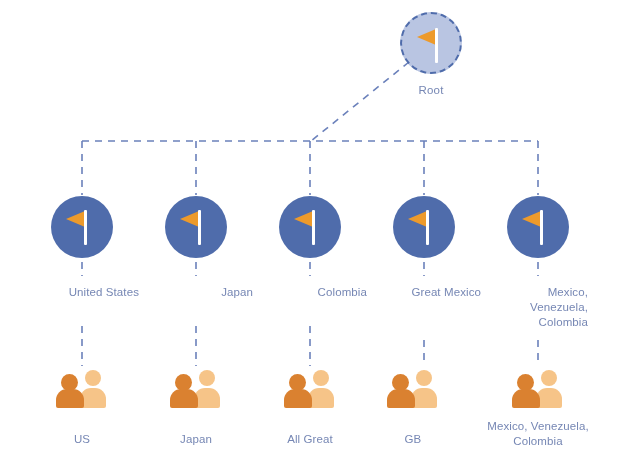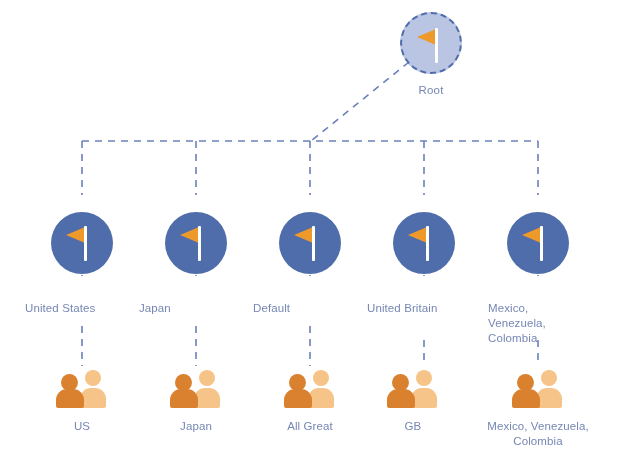--- a/index.html
+++ b/index.html
@@ -49,24 +49,24 @@
   .root-label {
     margin-top: 10px;
     font-size: 11.5px;
     color: #7687b4;
     letter-spacing: 0.2px;
   }
 
   
   .flag-col {
     position: absolute;
-    top: 212px;
+    top: 196px;
     width: 114px;
     margin-left: -57px;
-    text-align: left;
+    text-align: right;
   }
   .flag-circle {
     width: 62px;
     height: 62px;
     margin: 0 auto;
     border-radius: 50%;
     background: #4f6cab;
     position: relative;
   }
   .flag-label {
@@ -140,21 +140,21 @@
   }
   
   .person-front { left: 0; width: 28px; height: 36px; }
   .person-front .head {
     left: 5px; top: 2px; width: 17px; height: 17px; background: #da8130;
   }
   .person-front .body {
     left: 0; width: 28px; height: 19px; background: #da8130;
   }
   .people-label {
-    margin-top: 11px;
+    margin-top: 24px;
     font-size: 11.5px;
     line-height: 15px;
     color: #7687b4;
     letter-spacing: 0.1px;
   }
 </style>
 </head>
 <body>
 
 <div id="diagram">
@@ -216,31 +216,31 @@
     <div class="flag-label">Japan</div>
   </div>
 
   <div class="flag-col" style="left:310px">
     <div class="flag-circle">
       <div class="flag-glyph">
         <div class="flag-banner"></div>
         <div class="flag-pole"></div>
       </div>
     </div>
-    <div class="flag-label">Default</div>
+    <div class="flag-label">Colombia</div>
   </div>
 
   <div class="flag-col" style="left:424px">
     <div class="flag-circle">
       <div class="flag-glyph">
         <div class="flag-banner"></div>
         <div class="flag-pole"></div>
       </div>
     </div>
-    <div class="flag-label">United Britain</div>
+    <div class="flag-label">Great Mexico</div>
   </div>
 
   <div class="flag-col" style="left:538px">
     <div class="flag-circle">
       <div class="flag-glyph">
         <div class="flag-banner"></div>
         <div class="flag-pole"></div>
       </div>
     </div>
     <div class="flag-label" style="width:100px;margin:27px auto 0;">Mexico, Venezuela, Colombia</div>

